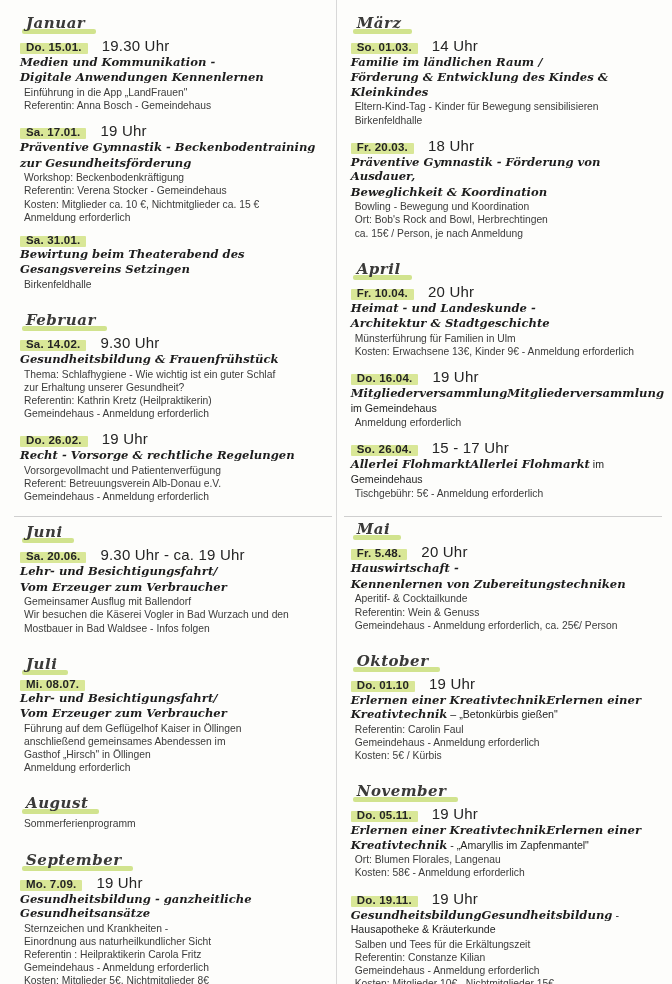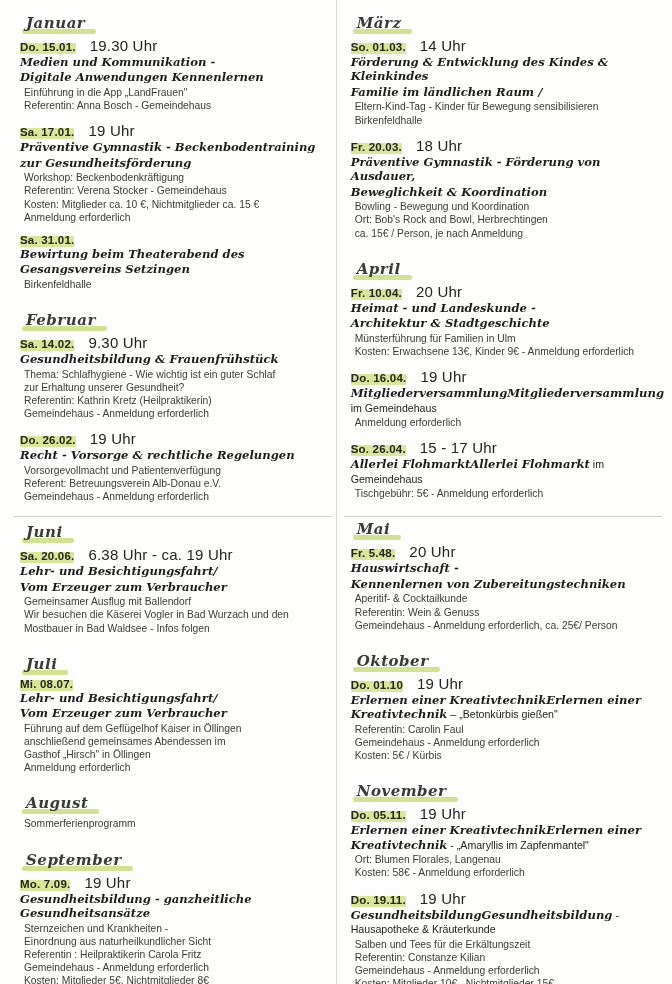--- a/index.html
+++ b/index.html
@@ -68,21 +68,21 @@
     font-weight: bold;
     color: #242424;
     margin-bottom: 1px;
     letter-spacing: 0.2px;
     white-space: nowrap;
   }
   .dateline .hl {
     position: relative;
     display: inline-block;
     z-index: 1;
-    padding: 0 0;
+    padding: 0 6px;
     text-align: right;
   }
   .dateline .hl::before {
     content: "";
     position: absolute;
     left: 0; right: 0;
     top: 2px;
     height: 11px;
     background: #cfe17e;
     opacity: 0.8;
@@ -167,21 +167,21 @@
       </div>
       <div class="entry">
         <div class="dateline"><span class="hl">Do. 26.02.</span><span class="time">19 Uhr</span></div>
         <div class="title">Recht - Vorsorge &amp; rechtliche Regelungen</div>
         <div class="detail">Vorsorgevollmacht und Patientenverfügung</div>
         <div class="detail">Referent: Betreuungsverein Alb-Donau e.V.</div>
         <div class="detail">Gemeindehaus - Anmeldung erforderlich</div>
       </div>
       <div class="month-wrap"><div class="month">Juni</div></div>
       <div class="entry">
-        <div class="dateline"><span class="hl">Sa. 20.06.</span><span class="time">6.38 Uhr - ca. 19 Uhr</span></div>
+        <div class="dateline"><span class="hl">Sa. 20.06.</span><span class="time">9.30 Uhr - ca. 19 Uhr</span></div>
         <div class="title">Lehr- und Besichtigungsfahrt/</div>
         <div class="title">Vom Erzeuger zum Verbraucher</div>
         <div class="detail">Gemeinsamer Ausflug mit Ballendorf</div>
         <div class="detail">Wir besuchen die Käserei Vogler in Bad Wurzach und den</div>
         <div class="detail">Mostbauer in Bad Waldsee - Infos folgen</div>
       </div>
       <div class="month-wrap"><div class="month">Juli</div></div>
       <div class="entry">
         <div class="dateline"><span class="hl">Mi. 08.07.</span></div>
         <div class="title">Lehr- und Besichtigungsfahrt/</div>
@@ -207,22 +207,22 @@
       </div>
       <div class="entry">
         <div class="dateline"><span class="hl">So. 27.09.</span></div>
         <div class="title">Sichelhenke<span>Sichelhenke</span><span style="font-style: normal; font-weight: normal; font-family: &quot;Liberation Sans&quot;, sans-serif; font-size: 10.6px;"> in der Birkenfeldhalle</span></div>
       </div>
     </div>
   <div class="col right" id="col-right">
       <div class="month-wrap"><div class="month">März</div></div>
       <div class="entry">
         <div class="dateline"><span class="hl">So. 01.03.</span><span class="time">14 Uhr</span></div>
+        <div class="title">Familie im ländlichen Raum /</div>
         <div class="title">Förderung &amp; Entwicklung des Kindes &amp; Kleinkindes</div>
-        <div class="title">Familie im ländlichen Raum /</div>
         <div class="detail">Eltern-Kind-Tag - Kinder für Bewegung sensibilisieren</div>
         <div class="detail">Birkenfeldhalle</div>
       </div>
       <div class="entry">
         <div class="dateline"><span class="hl">Fr. 20.03.</span><span class="time">18 Uhr</span></div>
         <div class="title">Präventive Gymnastik - Förderung von Ausdauer,</div>
         <div class="title">Beweglichkeit &amp; Koordination</div>
         <div class="detail">Bowling - Bewegung und Koordination</div>
         <div class="detail">Ort: Bob's Rock and Bowl, Herbrechtingen</div>
         <div class="detail">ca. 15€ / Person, je nach Anmeldung</div>

